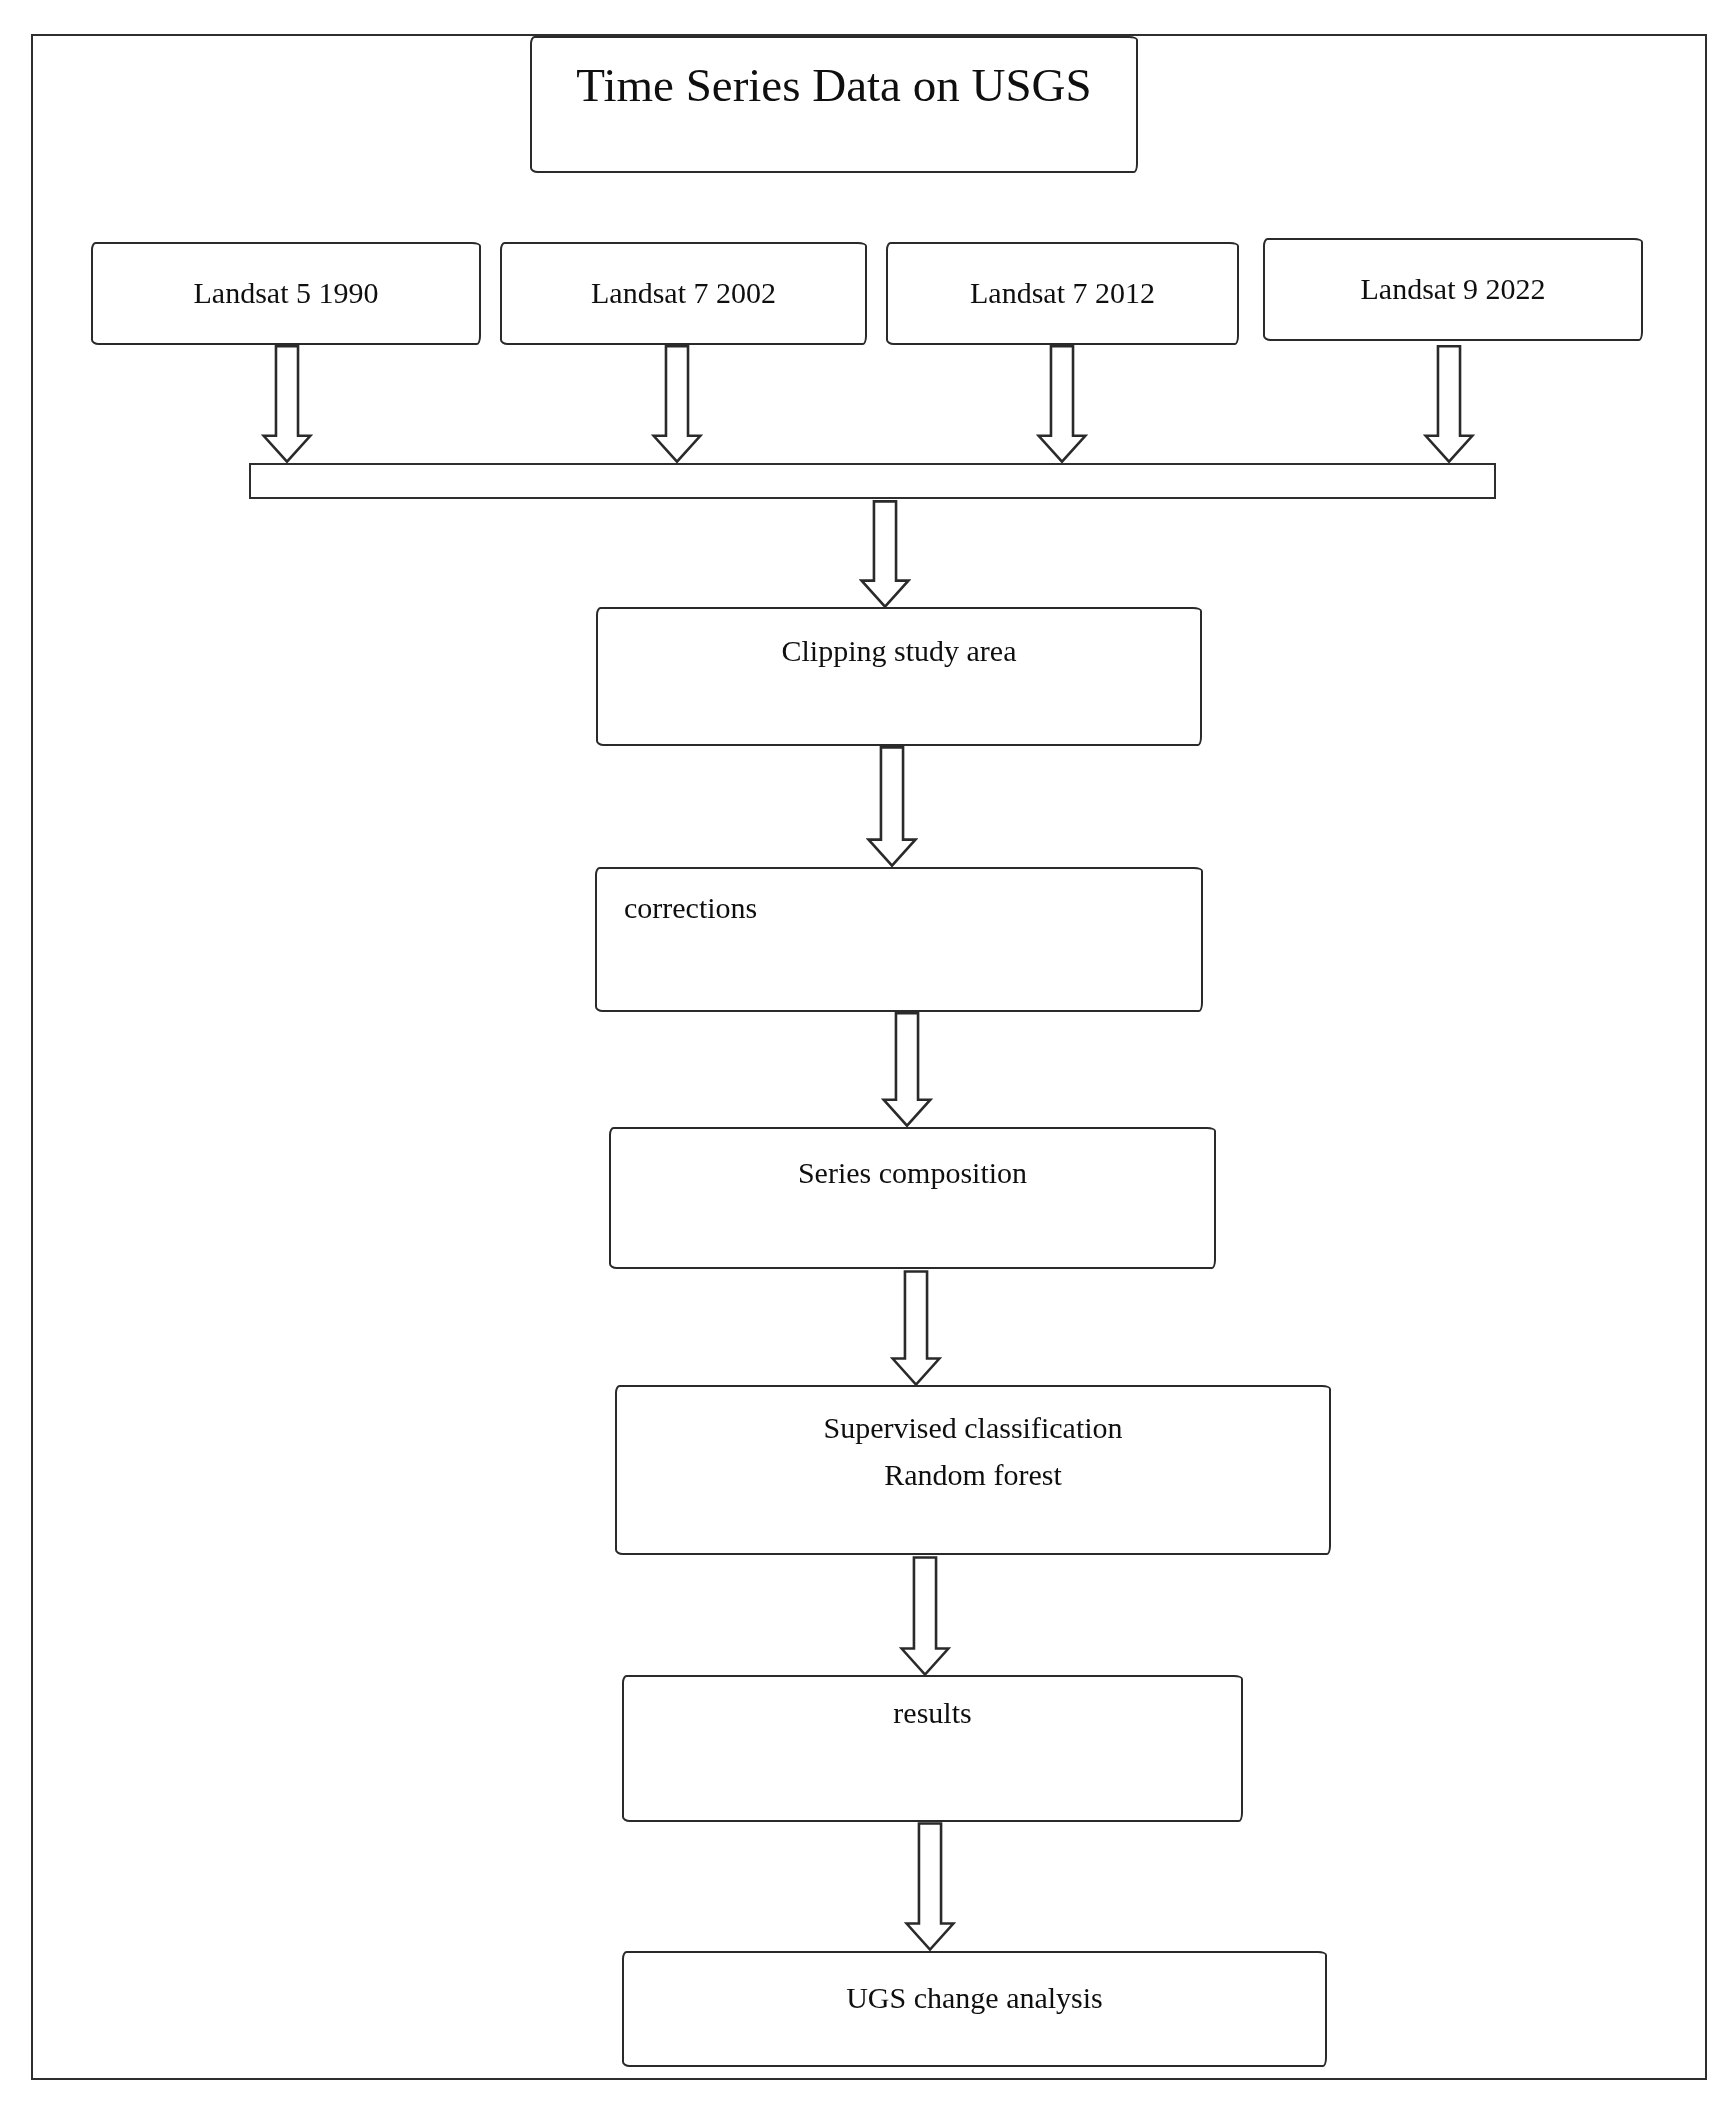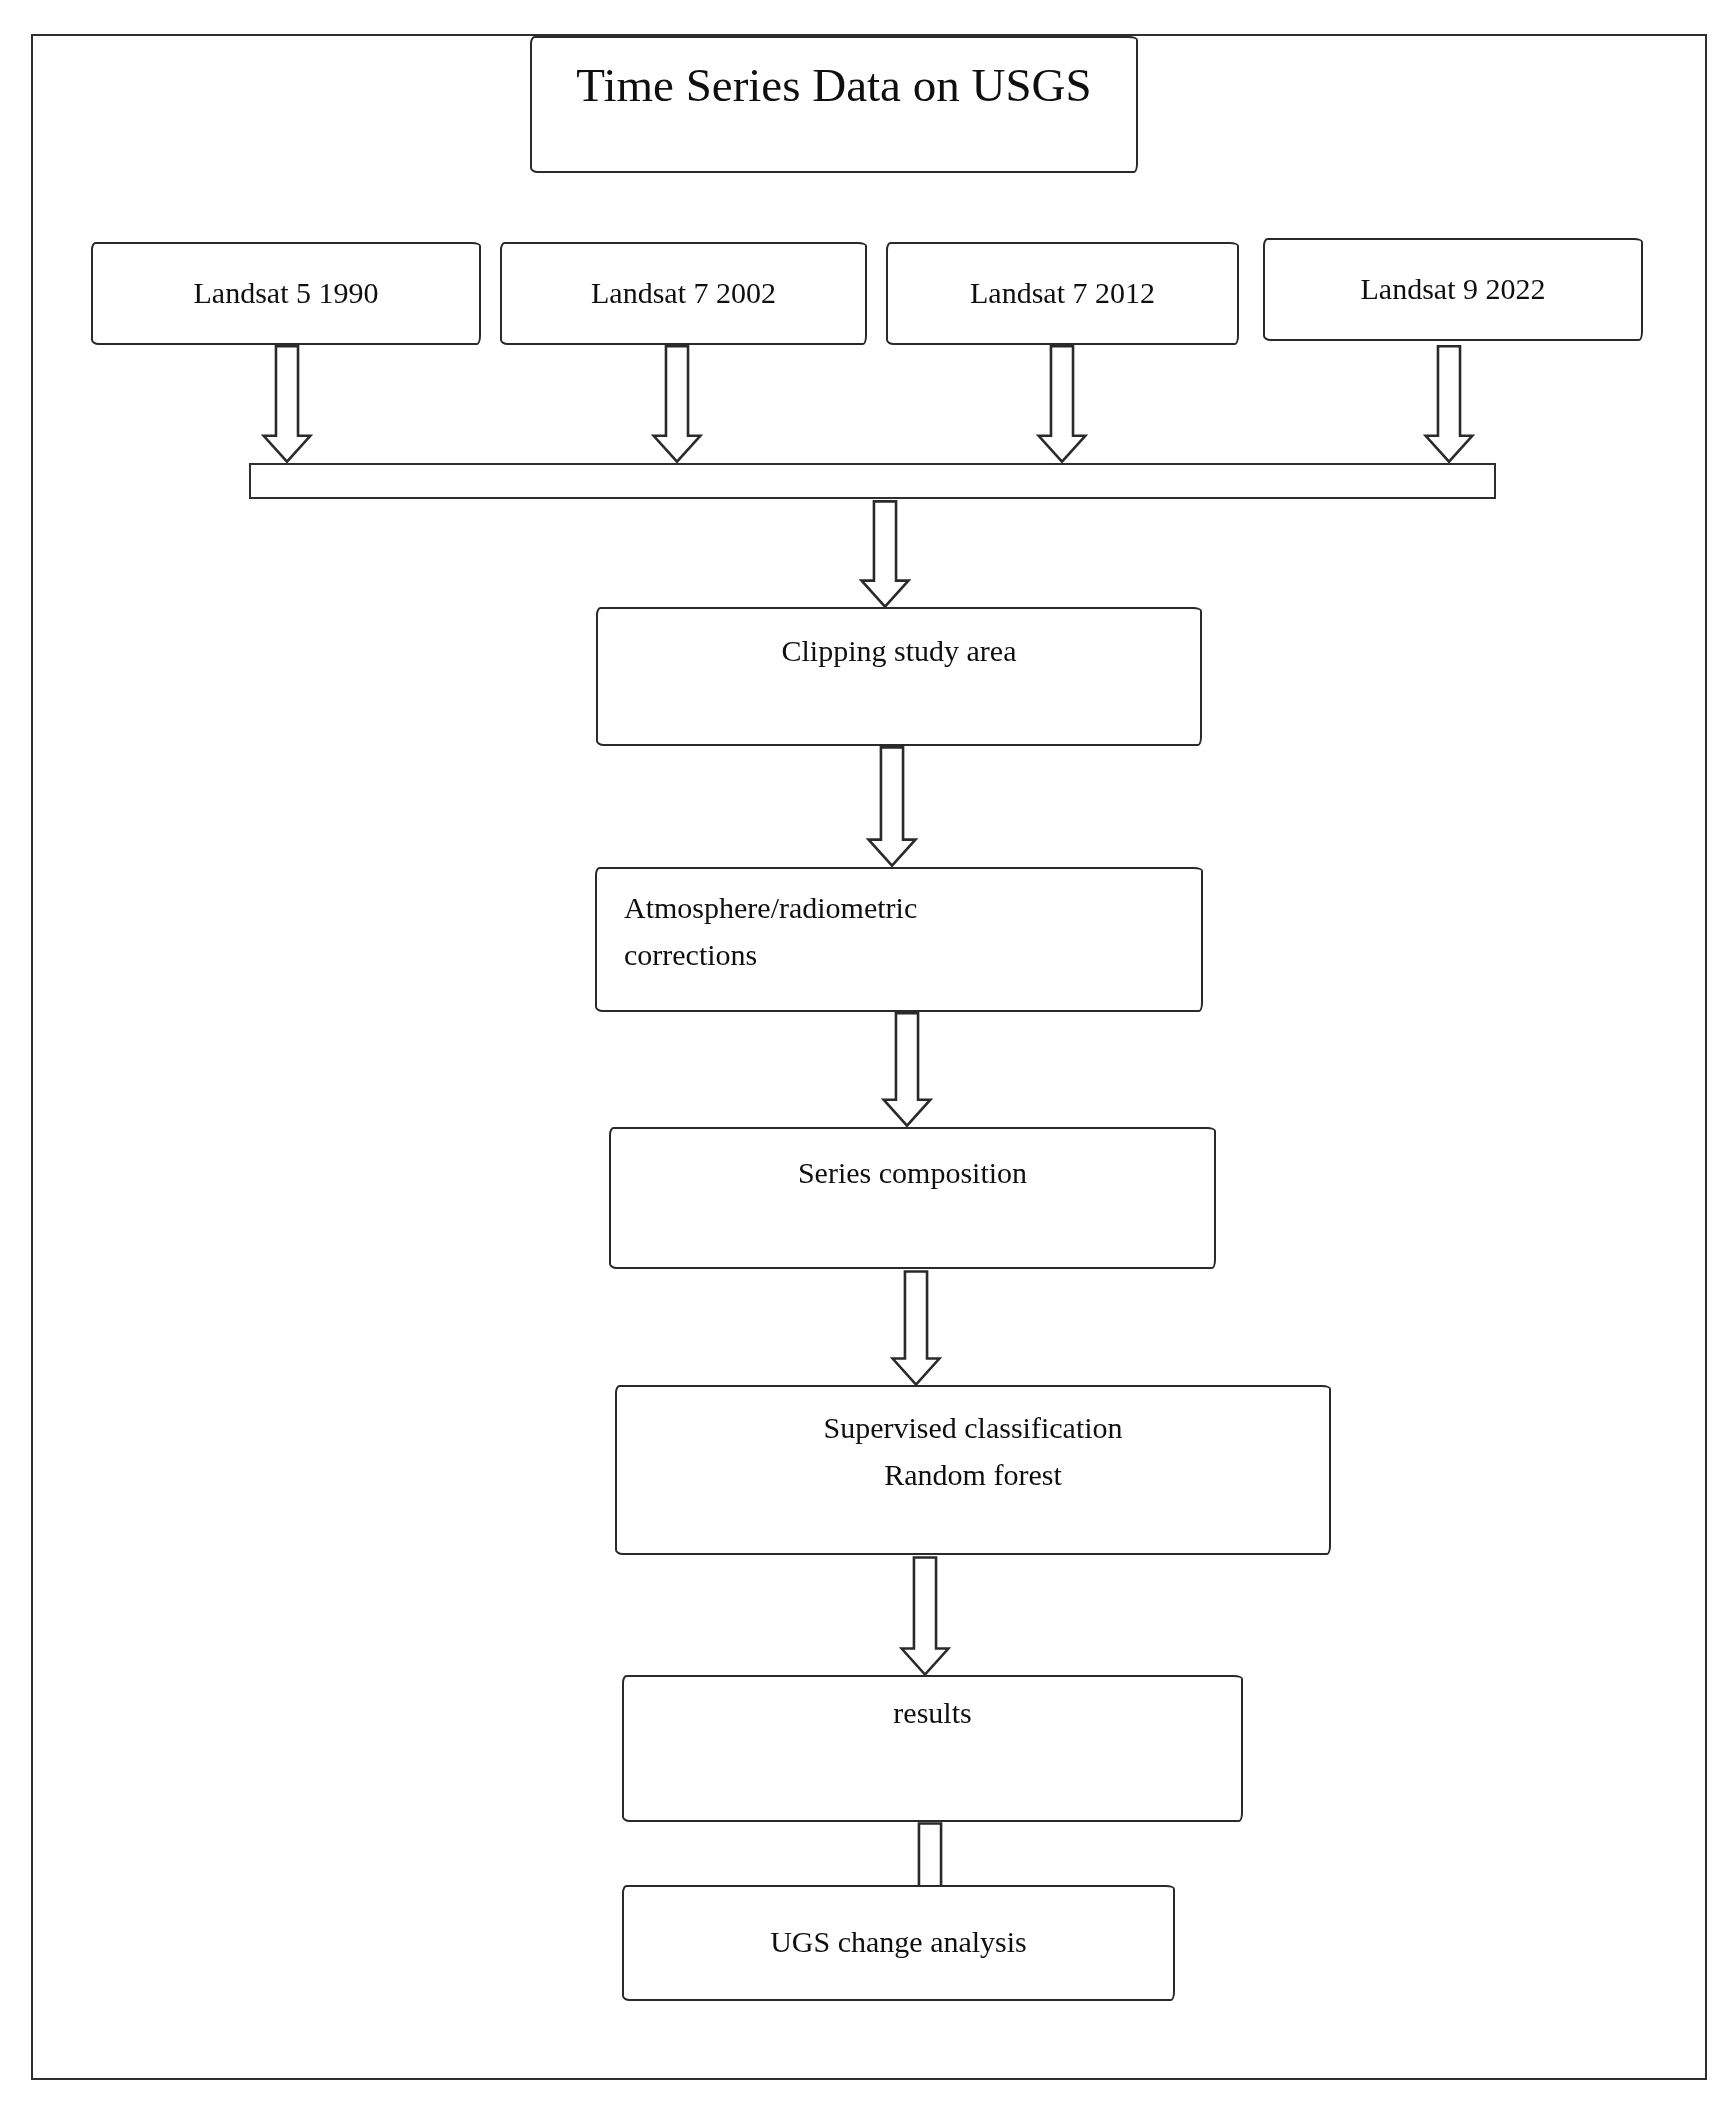--- a/index.html
+++ b/index.html
@@ -91,21 +91,20 @@
 
   <div class="node center-text" style="left:596px; top:607px; width:606px; height:139px; padding-top:25px;">
     <span class="txt">Clipping study area</span>
   </div>
 
   <svg class="arrow" style="left:866px; top:746px;" width="52" height="121" viewBox="0 0 80 186">
     <polygon points="23,2 23,144 4,144 40,184 76,144 57,144 57,2"></polygon>
   </svg>
 
   <div class="node left-text two-line" style="left:595px; top:867px; width:608px; height:145px; padding:16.3px 13px 0 27px;">
-    <span class="txt">Atmosphere/radiometric</span>
     <span class="txt">corrections</span>
   </div>
 
   <svg class="arrow" style="left:881px; top:1012px;" width="52" height="115" viewBox="0 0 80 177">
     <polygon points="23,2 23,135 4,135 40,175 76,135 57,135 57,2"></polygon>
   </svg>
 
   <div class="node center-text" style="left:609px; top:1127px; width:607px; height:142px; padding-top:27px;">
     <span class="txt">Series composition</span>
   </div>
@@ -124,18 +123,18 @@
   </svg>
 
   <div class="node center-text two-line" style="left:622px; top:1675px; width:621px; height:147px; padding-top:13px;">
     <span class="txt">results</span>
   </div>
 
   <svg class="arrow" style="left:904px; top:1822px;" width="52" height="129" viewBox="0 0 80 198">
     <polygon points="23,2 23,156 4,156 40,196 76,156 57,156 57,2"></polygon>
   </svg>
 
-  <div class="node center-text" style="left:622px; top:1885px; width:553px; height:116px; padding-top:38px;">
+  <div class="node center-text" style="left:622px; top:1951px; width:705px; height:116px; padding-top:28px;">
     <span class="txt">UGS change analysis</span>
   </div>
 
 </div>
 
 
 </body></html>

